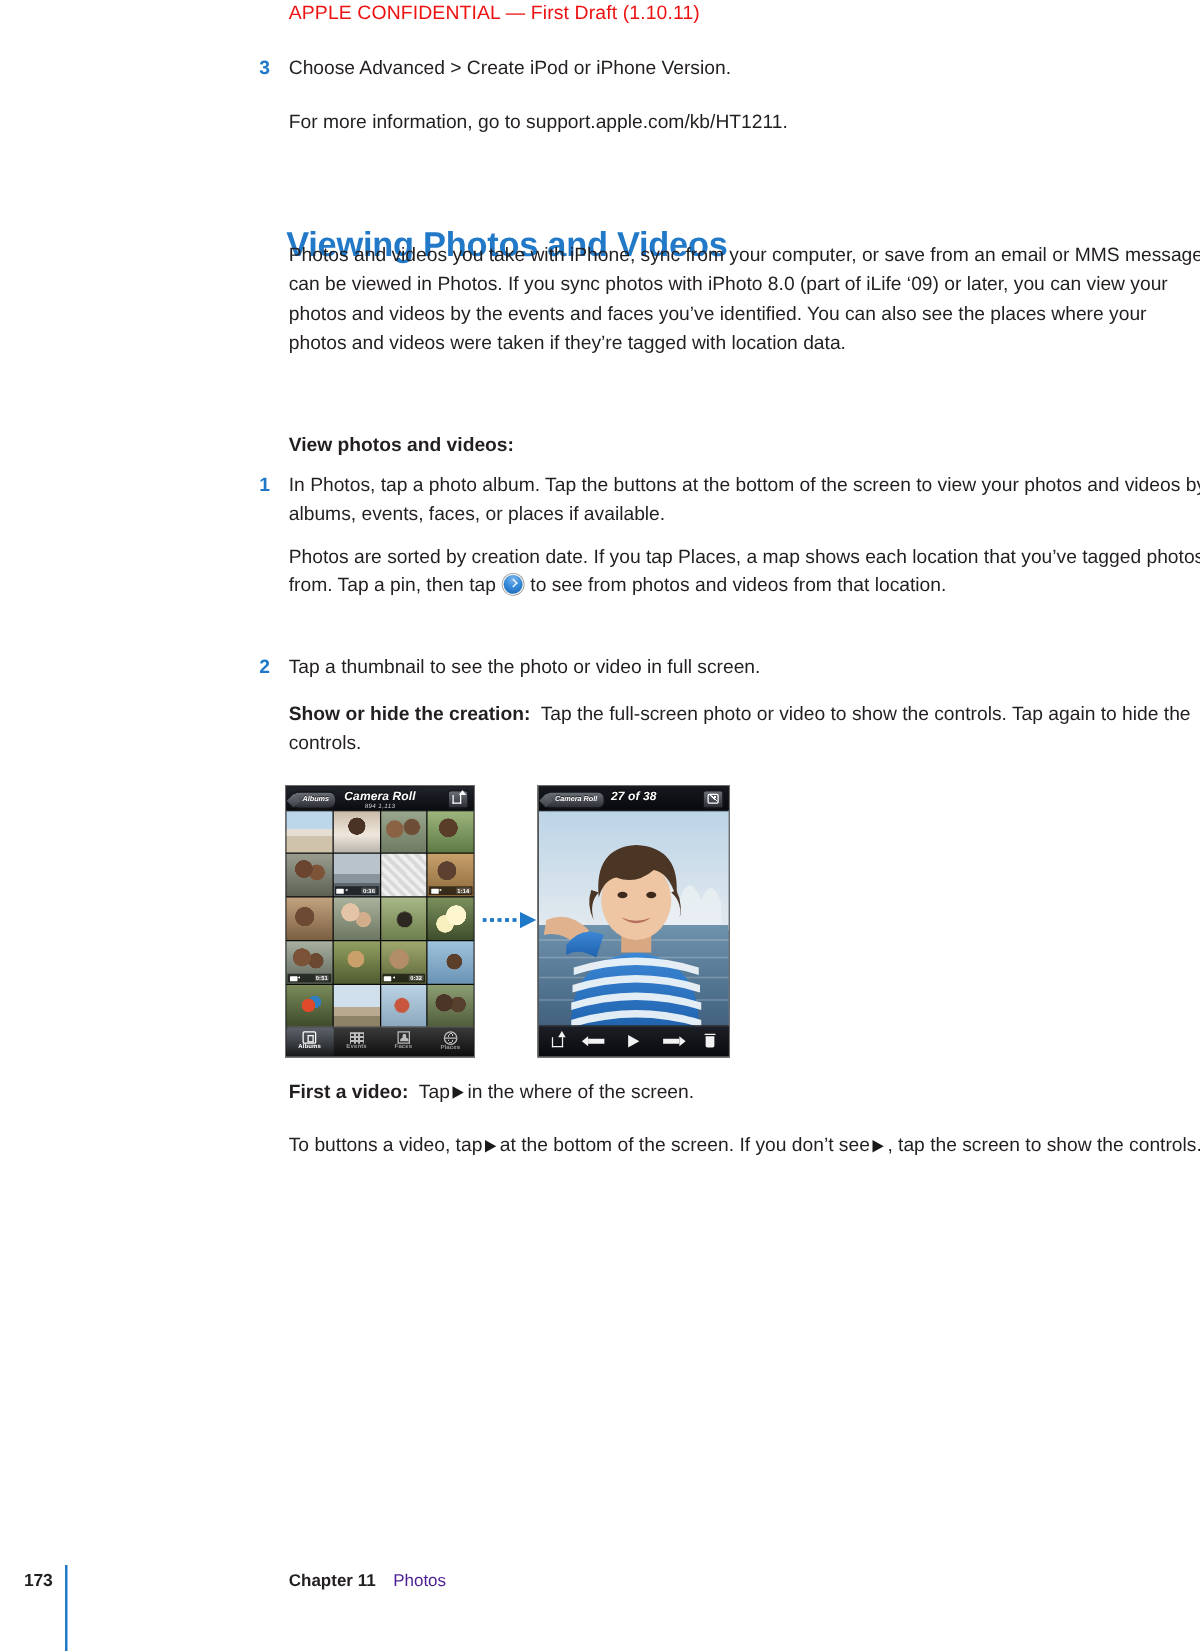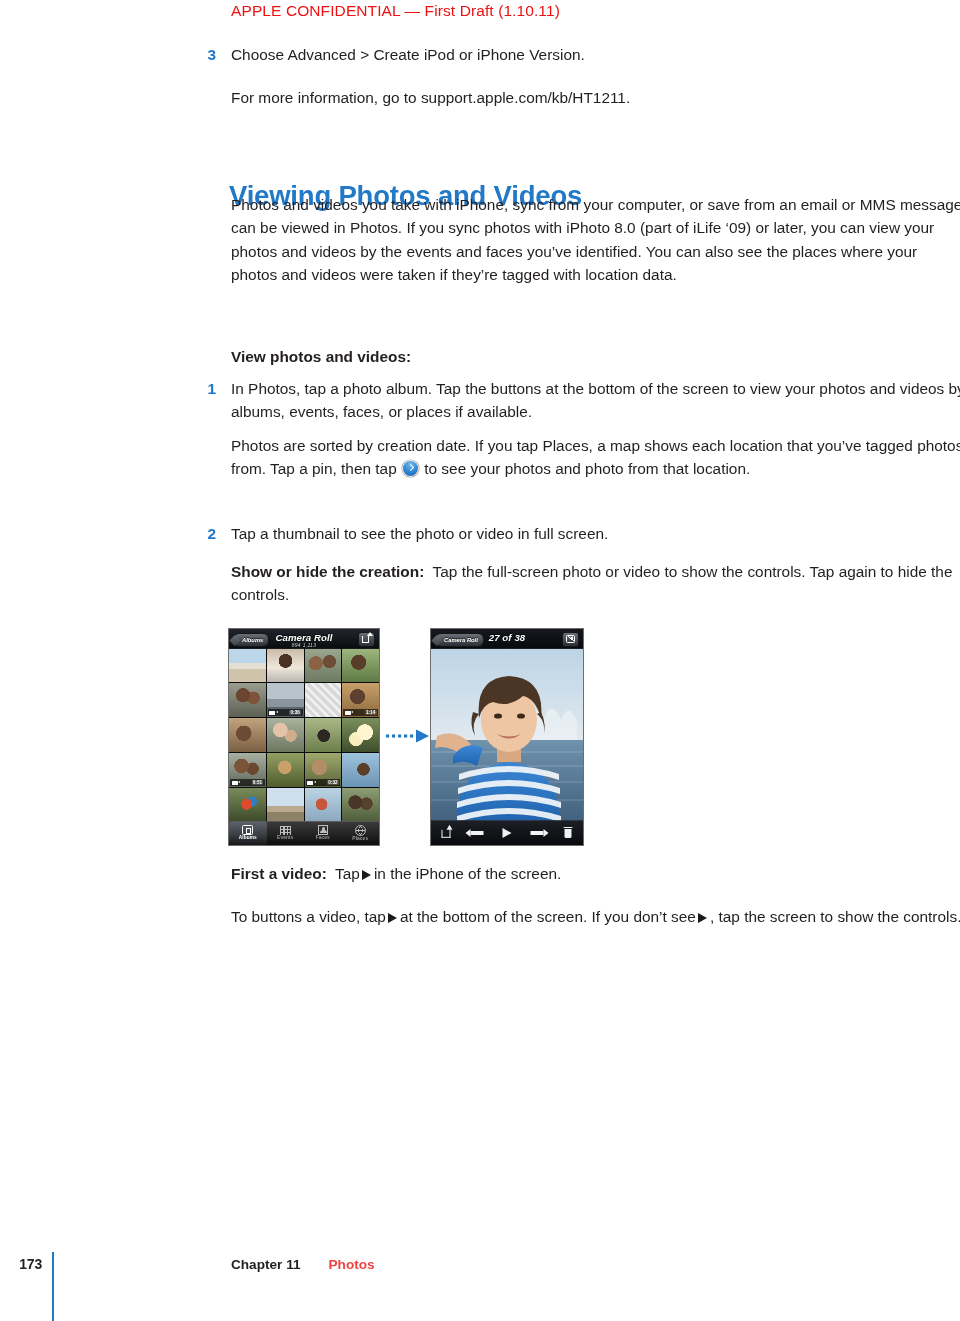--- a/index.html
+++ b/index.html
@@ -496,23 +496,23 @@
   .footer-text {
     position: absolute;
     left: 231px;
     top: 1257px;
     font-size: 13.6px;
     font-weight: bold;
     color: #231f20;
     white-space: nowrap;
   }
   .footer-text .chap-title {
-    color: #ef4444;
-    font-weight: bold;
-    margin-left: 28px;
+    color: #4c1d95;
+    font-weight: normal;
+    margin-left: 14px;
   }
 </style>
 </head>
 <body>
 
 <div class="page">
 
   <div class="confidential">APPLE CONFIDENTIAL  —  First Draft (1.10.11)</div>
 
   <div class="step-num" style="left:190px; top:43px;">3</div>
@@ -523,21 +523,21 @@
   <h2 class="section-head">Viewing Photos and Videos</h2>
 
   <p class="body-col" style="top:193px; margin:0;">Photos and videos you take with iPhone, sync from your computer, or save from an email or MMS message can be viewed in Photos. If you sync photos with iPhoto 8.0 (part of iLife ‘09) or later, you can view your photos and videos by the events and faces you’ve identified. You can also see the places where your photos and videos were taken if they’re tagged with location data.</p>
 
   <div class="body-col runin" style="top:345px;">View photos and videos:</div>
 
   <div class="step-num" style="left:190px; top:377px;">1</div>
   <div class="body-col" style="top:377px;">In Photos, tap a photo album. Tap the buttons at the bottom of the screen to view your photos and videos by albums, events, faces, or places if available.</div>
 
   <p class="body-col" style="top:434px; margin:0;">
-    <span>Photos are sorted by creation date. If you tap Places, a map shows each location that you’ve tagged photos from. Tap a pin, then tap </span><span class="ico-chevron"></span><span> to see your photos and photo from that location.</span>
+    <span>Photos are sorted by creation date. If you tap Places, a map shows each location that you’ve tagged photos from. Tap a pin, then tap </span><span class="ico-chevron"></span><span> to see from photos and videos from that location.</span>
   </p>
 
   <div class="step-num" style="left:190px; top:522px;">2</div>
   <div class="body-col" style="top:522px;">Tap a thumbnail to see the photo or video in full screen.</div>
 
   <p class="body-col" style="top:560px; margin:0;">
     <span class="runin">Show or hide the creation:</span>&nbsp;
     <span>Tap the full-screen photo or video to show the controls. Tap again to hide the controls.</span>
   </p>
 
@@ -713,21 +713,21 @@
         </div>
         <div class="tbtn">
           <span class="tb-trash"></span>
         </div>
       </div>
     </div>
   </div>
 
   <p class="body-col" style="top:862px; margin:0;">
     <span class="runin">First a video:</span>&nbsp;
-    <span>Tap</span><span class="ico-play"></span><span>in the iPhone of the screen.</span>
+    <span>Tap</span><span class="ico-play"></span><span>in the where of the screen.</span>
   </p>
 
   <p class="body-col" style="top:905px; margin:0;">
     <span>To buttons a video, tap</span><span class="ico-play"></span><span>at the bottom of the screen. If you don’t see</span><span class="ico-play"></span><span>, tap the screen to show the controls.</span>
   </p>
 
   <div class="folio">173</div>
   <div class="folio-rule"></div>
   <div class="footer-text">
     <span>Chapter 11</span><span class="chap-title">Photos</span>

